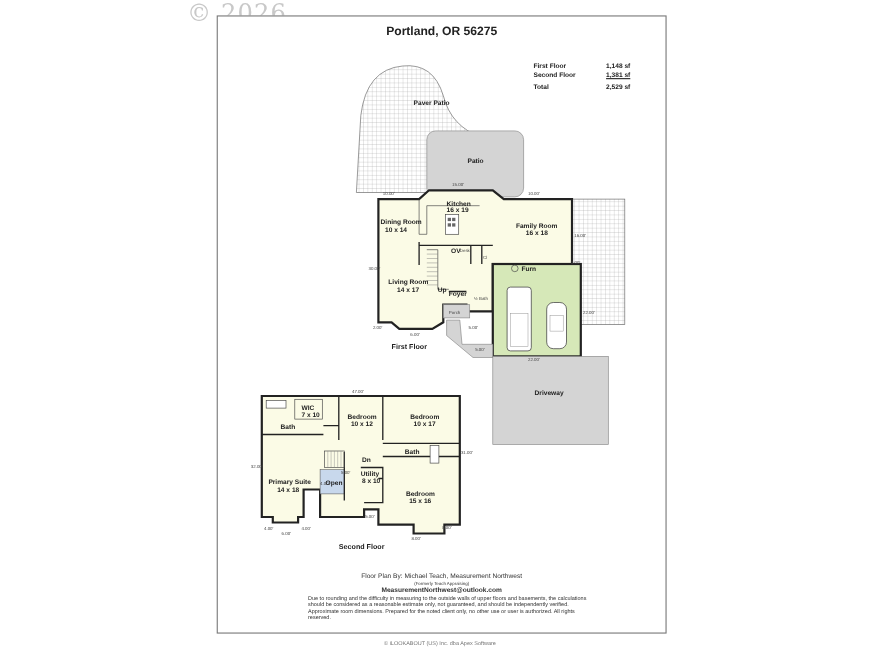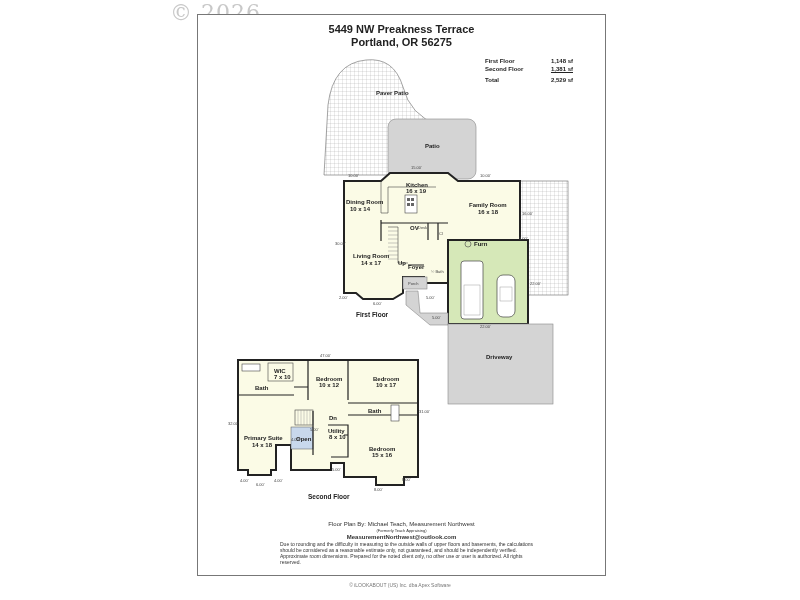--- a/index.html
+++ b/index.html
@@ -23,21 +23,20 @@
   .copyright { position:absolute; left:0; width:800px; top:582px; text-align:center; font-size:5px; color:#777; }
 </style>
 </head>
 <body>
 
 <div class="watermark">© 2026</div>
 
 <div class="sheet">
 
   <div class="title">
-    <div>5449 NW Preakness Terrace</div>
     <div>Portland, OR 56275</div>
   </div>
 
   <div class="area-table">
     <div class="row">
       <span>First Floor</span>
       <span>1,148 sf</span>
     </div>
     <div class="row">
       <span>Second Floor</span>

